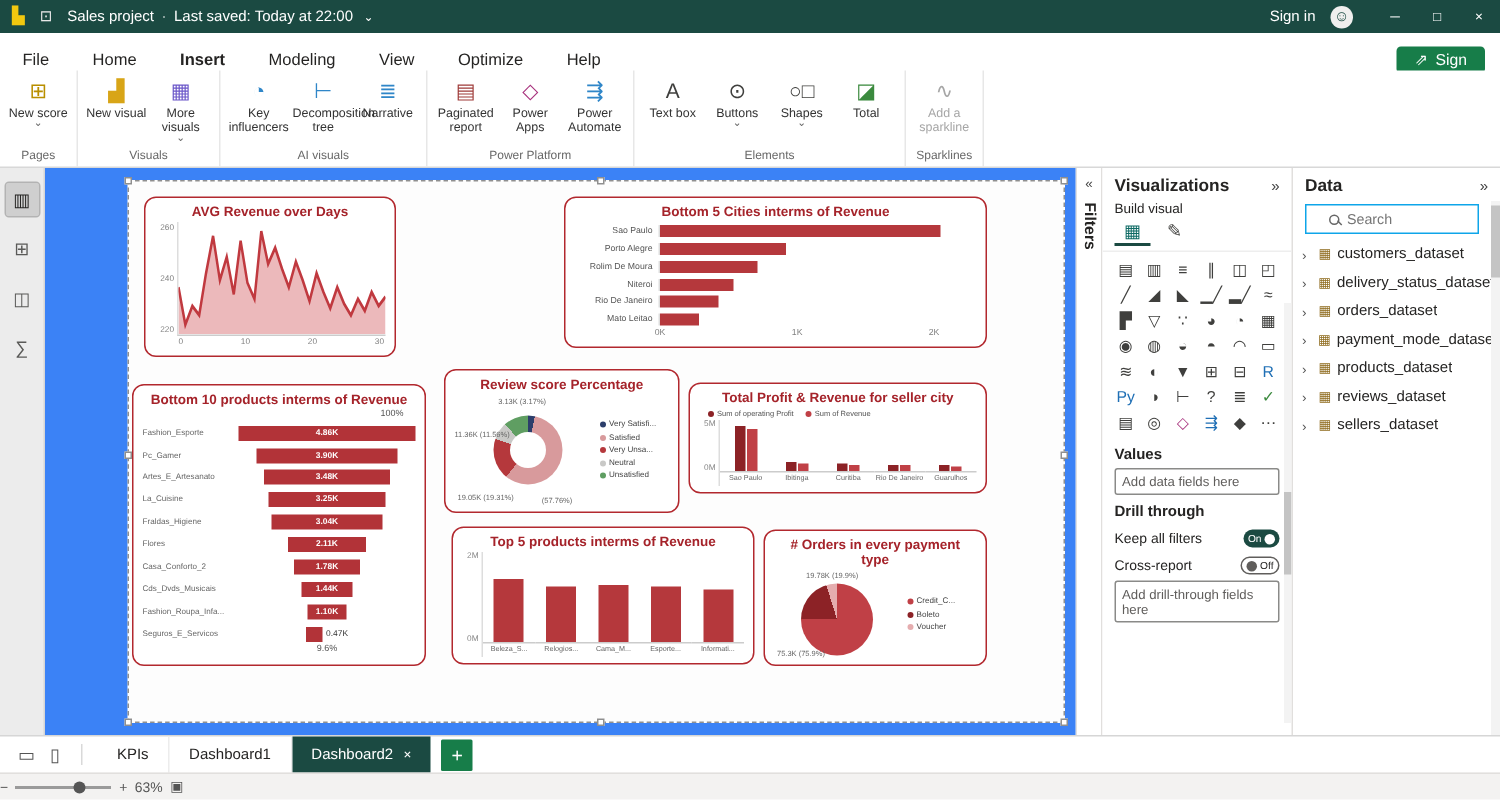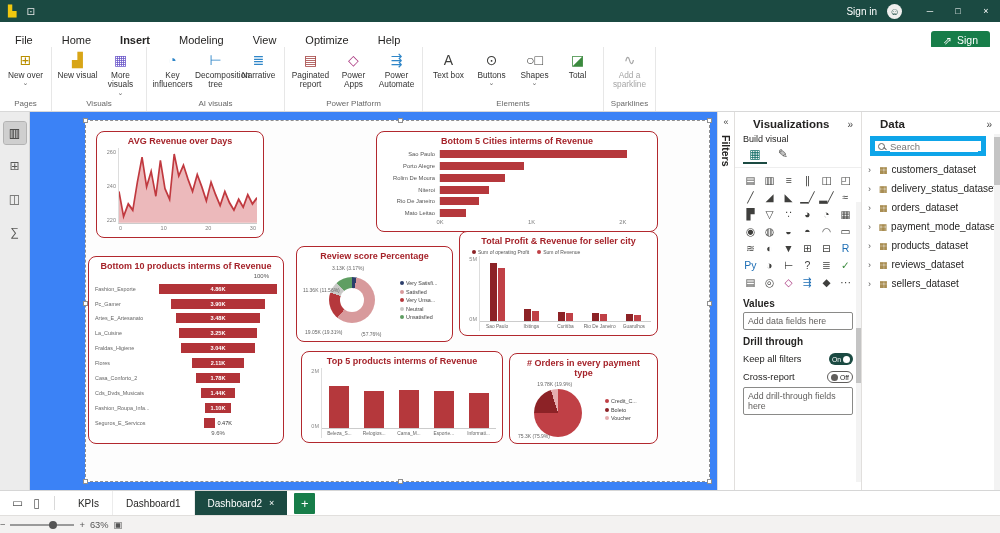--- a/index.html
+++ b/index.html
@@ -124,21 +124,21 @@
     white-space:nowrap; overflow:hidden; width:100%; }
 
   
   .filters-strip { width:18px; background:#fff; border-left:1px solid #e1dfdd; border-right:1px solid #e1dfdd;
     display:flex; flex-direction:column; align-items:center; padding-top:5px; gap:8px; }
   .filters-vert { writing-mode:vertical-rl; font-size:10.5px; color:#252423; font-weight:600; }
   .strip-icon { font-size:9px; color:#444; }
 
   
   .viz-pane { width:127px; background:#fff; border-right:1px solid #e1dfdd; position:relative; overflow:hidden; }
-  .pane-head { display:flex; justify-content:space-between; align-items:center; padding:6px 8px 2px;margin-left:10px; }
+  .pane-head { display:flex; justify-content:space-between; align-items:center; padding:6px 8px 2px; }
   .pane-title { font-size:11.5px; font-weight:700; color:#252423; }
   .pane-collapse { font-size:10px; color:#444; }
   .build-label { font-size:9px; color:#252423; padding:2px 8px 1px; }
   .build-tabs { display:flex; gap:4px; padding:0 8px 3px; border-bottom:1px solid #eee; }
   .btab { width:24px; height:19px; display:flex; align-items:center; justify-content:center;
     font-size:12px; border-bottom:2px solid transparent; }
   .btab.active { border-bottom-color:#1b4a42; }
   .vgrid { display:grid; grid-template-columns:repeat(6,1fr); row-gap:1px; padding:4px 6px 2px; }
   .vicon { height:16px; display:flex; align-items:center; justify-content:center; font-size:10.5px; color:#3f3f3d; }
   .sec-label { font-size:10px; font-weight:700; color:#252423; margin:6px 8px 3px; }
@@ -150,22 +150,22 @@
     padding:0 3px; font-size:6.8px; }
   .toggle.off { border:1px solid #605e5c; color:#252423; background:#fff; }
   .toggle.on { background:#1b4a42; color:#fff; }
   .toggle .knob { width:7px; height:7px; border-radius:50%; background:#605e5c; display:block; }
   .toggle.on .knob { background:#fff; }
   .vscroll { position:absolute; right:0; top:90px; bottom:8px; width:5px; background:#f3f3f3; }
   .vscroll .thumb { position:absolute; top:45%; height:55px; width:5px; background:#c4c4c4; display:block; }
 
   
   .data-pane { width:138px; background:#fff; position:relative; overflow:hidden; }
-  .search-box { margin:4px 14px 4px 8px; display:flex; align-items:center; border:5px solid #0ea5e9;
-    height:20px; padding:0 3px; background:#fff; }
+  .search-box { margin:4px 14px 4px 8px; display:flex; align-items:center; border:1px solid #0ea5e9;
+    height:20px; padding:0 15px; background:#fff; }
   .search-box input { border:0; outline:0; flex:1; font-size:9.5px; min-width:0; font-family:inherit; color:#444; }
   .mag { width:7px; height:7px; border:1.2px solid #666; border-radius:50%; position:relative; margin-right:5px; flex:none; }
   .mag::after { content:""; position:absolute; width:4px; height:1.2px; background:#666;
     transform:rotate(45deg); right:-3px; bottom:-1px; }
   .field-row { display:flex; align-items:center; height:19px; padding:0 6px; font-size:10px; color:#252423; }
   .fchev { width:10px; font-size:9px; }
   .ficon { margin:0 4px 0 1px; font-size:9px; }
   .fname { white-space:nowrap; overflow:hidden;text-align:center; }
   .dscroll { position:absolute; right:0; top:22px; bottom:0; width:6px; background:#f3f3f3; }
   .dscroll .thumb { position:absolute; top:3px; height:48px; width:6px; background:#c4c4c4; display:block; }
@@ -190,20 +190,26 @@
   .zoomtrack { width:64px; height:2px; background:#9a9a9a; position:relative; }
   .zoomknob { position:absolute; left:60%; top:-3px; width:8px; height:8px; border-radius:50%; background:#555; }
 </style>
 </head>
 <body>
 
 <div class="titlebar">
   <div class="tb-left">
     <span class="tb-logo" style="color: rgb(242, 200, 15);">▙</span>
     <span class="tb-save" style="color: rgb(232, 232, 232);">⊡</span>
+    <span class="tb-title">
+      <span>Sales project</span>
+      <span class="tb-dot">·</span>
+      <span>Last saved: Today at 22:00</span>
+      <span class="tb-chev" style="color: rgb(255, 255, 255);">⌄</span>
+    </span>
   </div>
   <div class="tb-right">
     <span class="tb-signin">Sign in</span>
     <span class="tb-avatar">
         <span style="color: rgb(27, 74, 66);">☺</span>
       </span>
     <span class="win-btn">
         <span style="color: rgb(255, 255, 255);">─</span>
       </span>
     <span class="win-btn">
@@ -227,21 +233,21 @@
     <span style="color: rgb(255, 255, 255);">⇗</span>
     <span>Sign</span>
   </button>
 </div>
 
 <div class="ribbon">
   <div class="rgroup">
     <div class="rbtns">
       <div class="rbtn">
         <span class="ricon" style="color: rgb(185, 143, 0);">⊞</span>
-        <span>New over</span>
+        <span>New score</span>
         <span class="rdd" style="color: rgb(102, 102, 102);">⌄</span>
       </div>
     </div>
     <div class="rgroup-label">Pages</div>
   </div>
   <div class="rgroup">
     <div class="rbtns">
       <div class="rbtn">
         <span class="ricon" style="color: rgb(216, 165, 23);">▟</span>
         <span>New visual</span>
@@ -522,21 +528,21 @@
             </div>
             <div class="plegend">
               <div class="lrow"><span class="dot" style="background:#2c3e6b"></span>Very Satisfi...</div>
               <div class="lrow"><span class="dot" style="background:#d89a9c"></span>Satisfied</div>
               <div class="lrow"><span class="dot" style="background:#b5383c"></span>Very Unsa...</div>
               <div class="lrow"><span class="dot" style="background:#c9c9c7"></span>Neutral</div>
               <div class="lrow"><span class="dot" style="background:#5f9e62"></span>Unsatisfied</div>
             </div>
           </div>
       </div>
-      <div class="chart" style="left:373px;top:110px;width:199px;height:105px">
+      <div class="chart" style="left:373px;top:134px;width:199px;height:74px">
         <div class="chart-title">Total Profit &amp; Revenue for seller city</div>
         <div class="chart-body gcol">
             <div class="glegend">
               <span class="lrow"><span class="dot" style="background:#8c2226"></span>Sum of operating Profit</span>
               <span class="lrow"><span class="dot" style="background:#c04046"></span>Sum of Revenue</span>
             </div>
             <div class="gplot">
               <div class="gyax">
                 <span>5M</span>
                 <span>0M</span>

